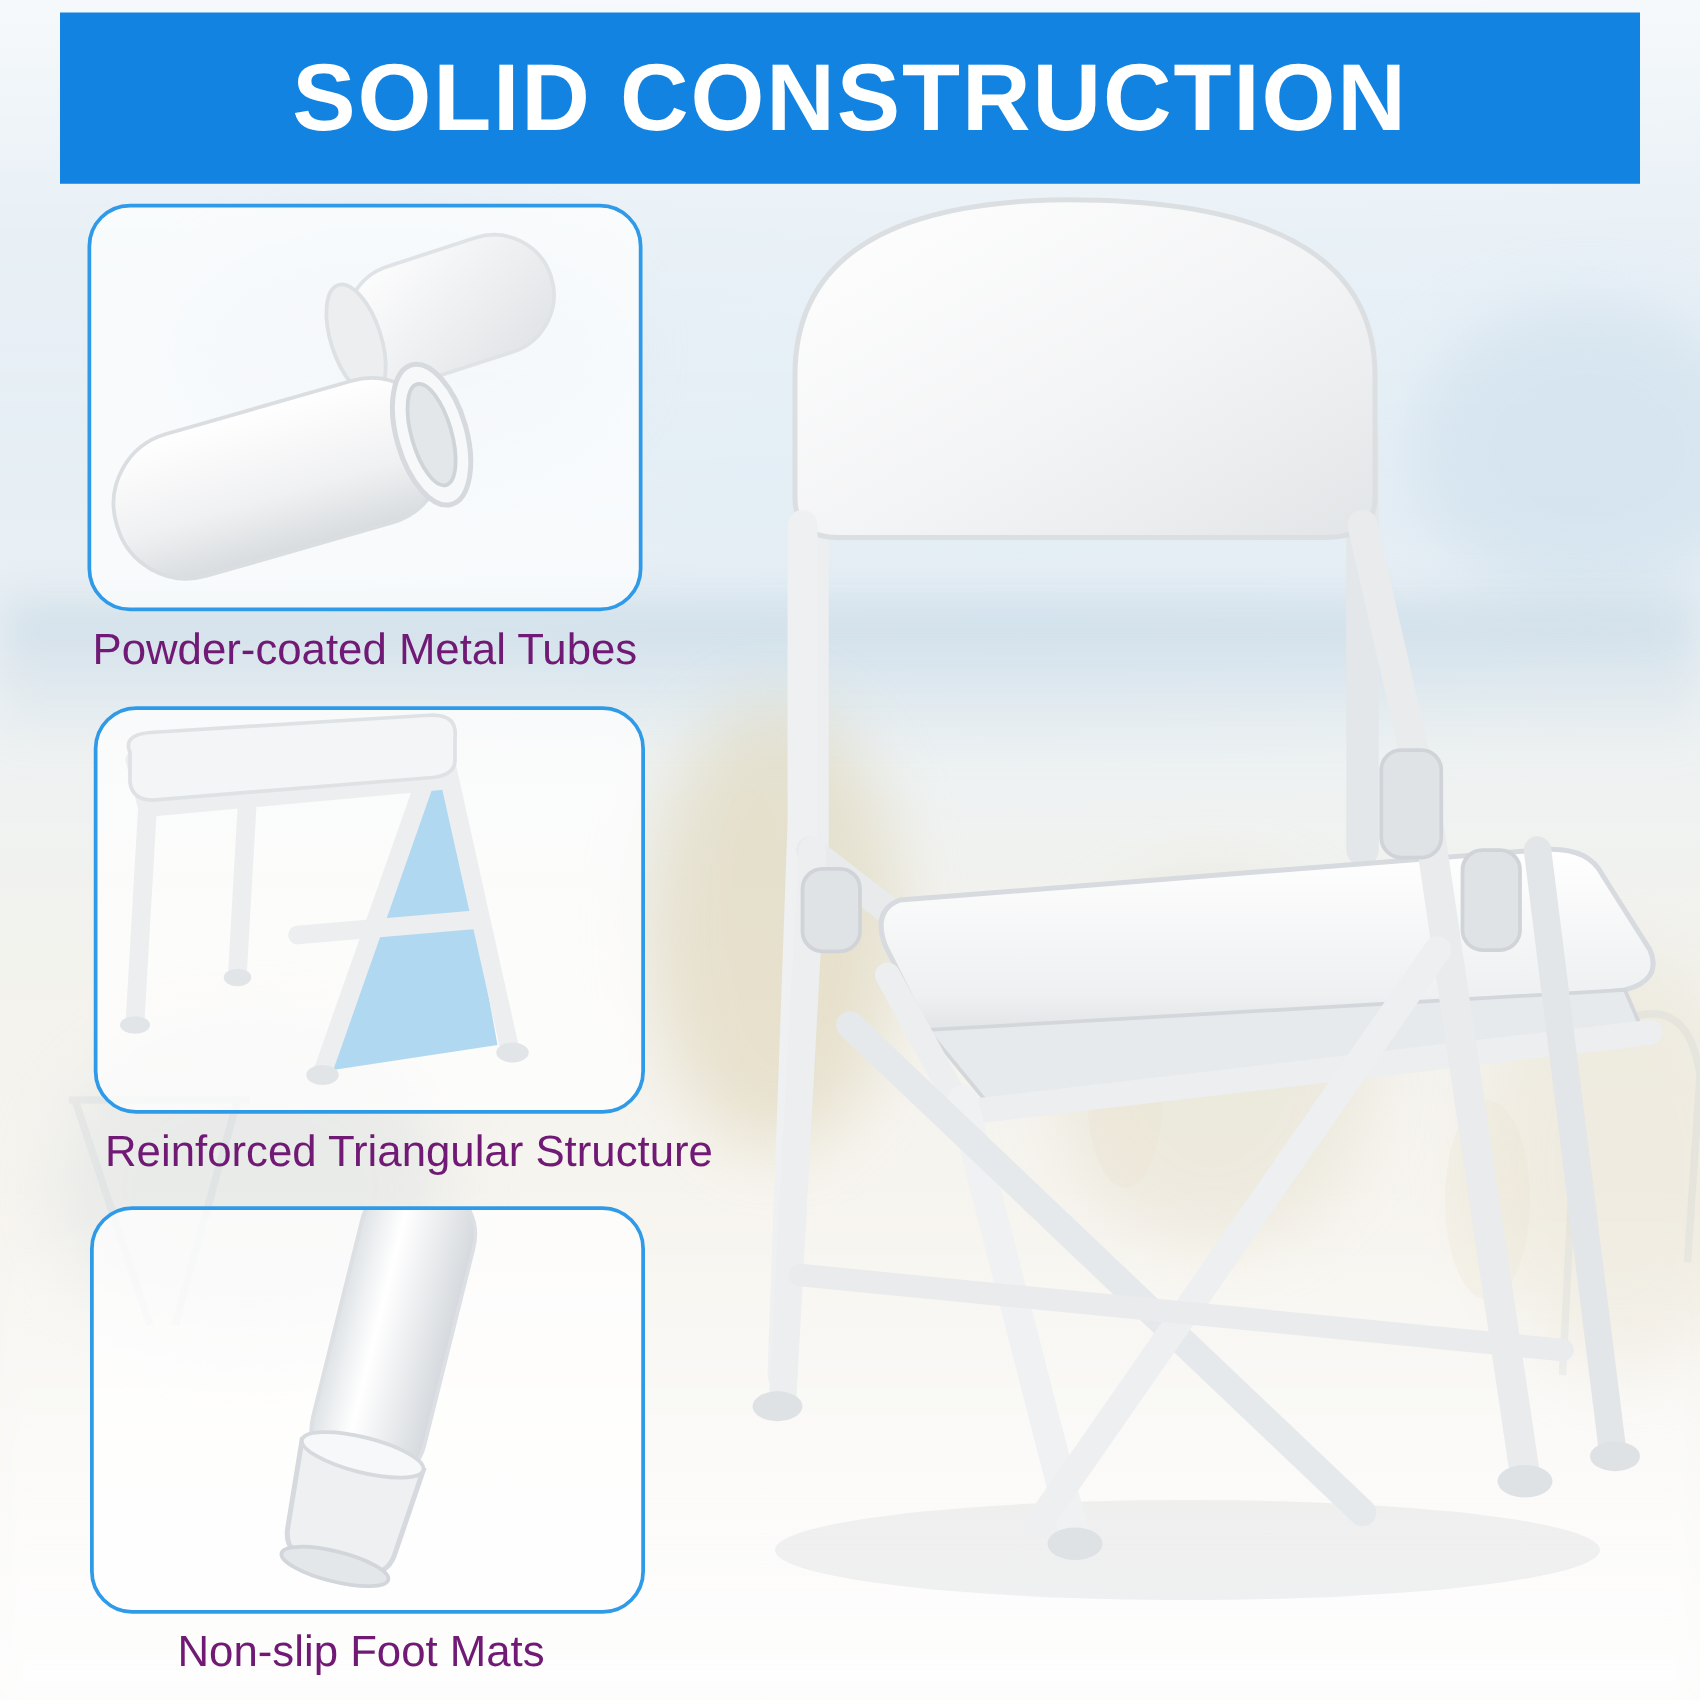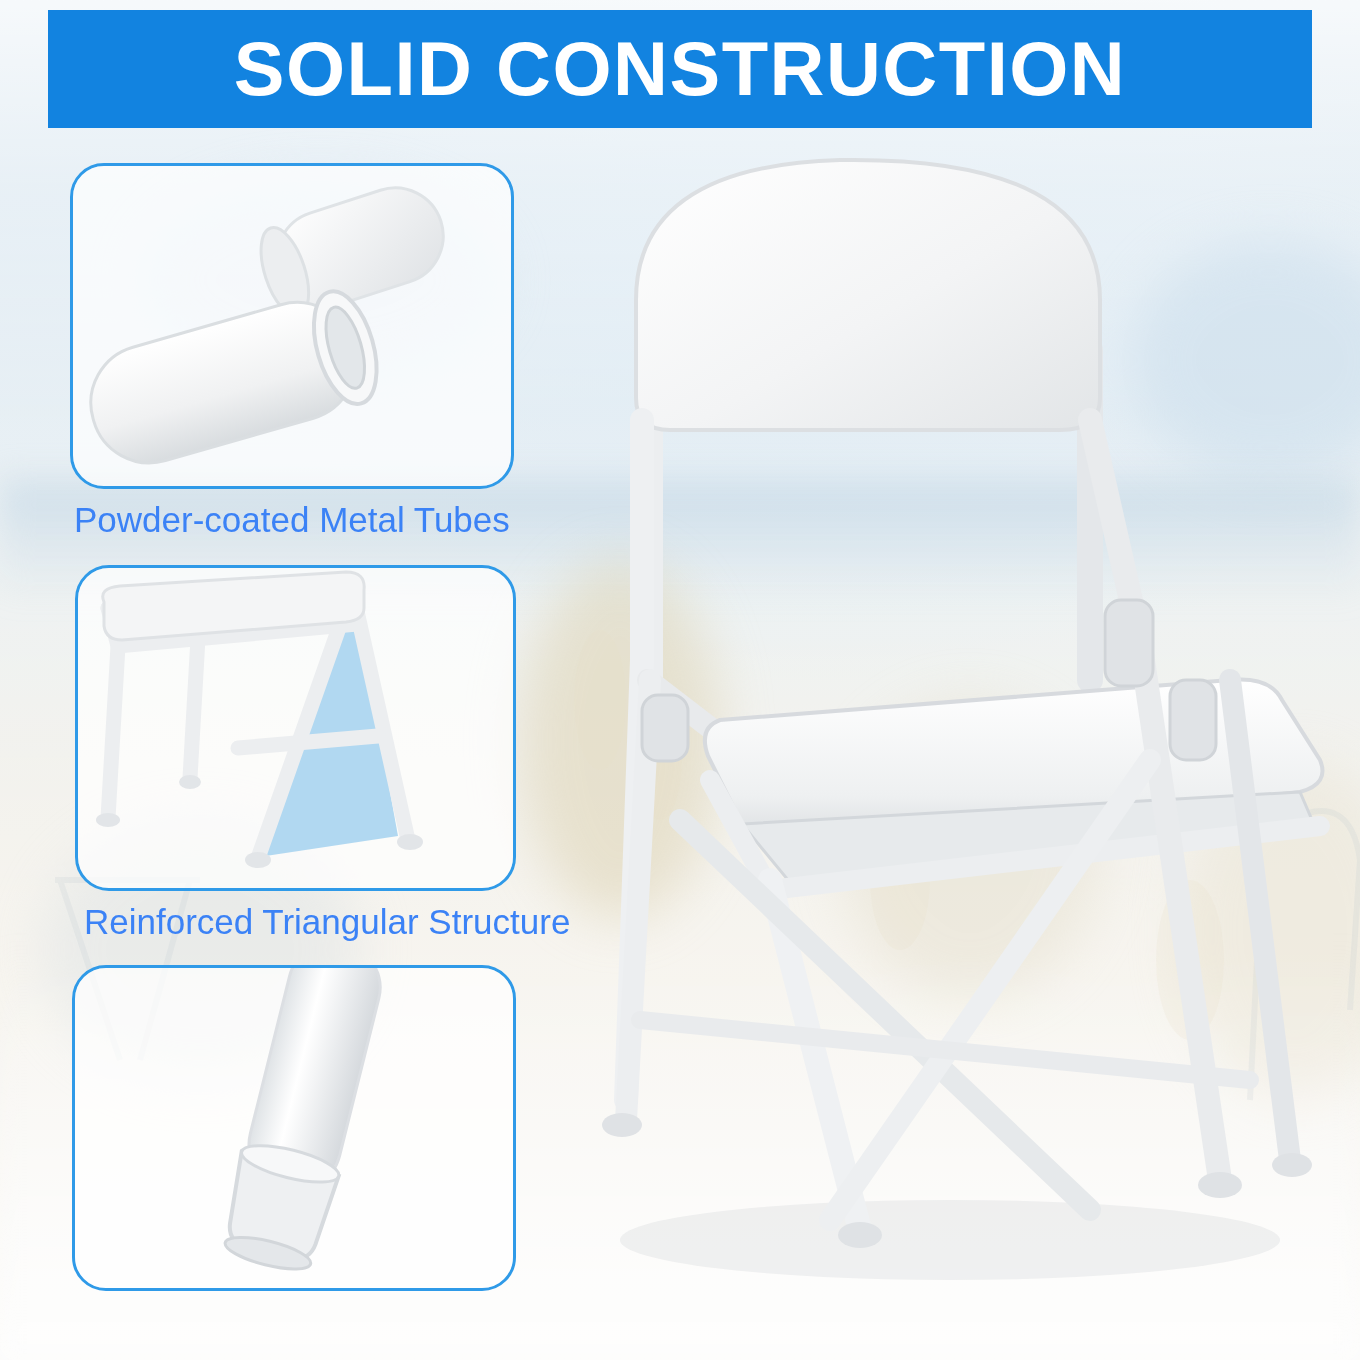--- a/index.html
+++ b/index.html
@@ -70,21 +70,21 @@
     background: linear-gradient(to bottom, rgba(255,255,255,0.0), rgba(255,255,255,0.55));
     filter: blur(10px);
   }
 
   
   .banner {
     position: absolute;
     left: 48px;
     top: 10px;
     width: 1264px;
-    height: 118px;
+    height: 137px;
     background: #1283e0;
     display: flex;
     align-items: center;
     justify-content: center;
   }
   .banner-title {
     color: #ffffff;
     font-size: 76px;
     font-weight: bold;
     letter-spacing: 1.5px;
@@ -99,21 +99,21 @@
     border-radius: 34px;
     background: rgba(255,255,255,0.58);
     overflow: hidden;
   }
   .callout-1 { left: 70px;  top: 163px;  width: 438px; height: 320px; }
   .callout-2 { left: 75px;  top: 565px;  width: 435px; height: 320px; }
   .callout-3 { left: 72px;  top: 965px;  width: 438px; height: 320px; }
 
   .callout-label {
     position: absolute;
-    color: #3b82f6;
+    color: #701a75;
     font-size: 35px;
     font-weight: normal;
     white-space: nowrap;
   }
   .label-1 { left: 74px;  top: 500px; }
   .label-2 { left: 52px;  top: 902px; margin-left: 32px; }
   .label-3 { left: 142px; top: 1302px; }
 
   
   .chair-stage {
@@ -306,14 +306,15 @@
       <g transform="rotate(14 220 160)">
 
         <rect x="178" y="-30" width="92" height="250" rx="44" fill="url(#legGrad)" stroke="#dcdfe3" stroke-width="3"></rect>
 
         <path d="M174 196 L274 196 L268 268 Q266 286 246 288 L202 288 Q182 286 180 268 Z" fill="#eef0f2" stroke="#d6dade" stroke-width="4"></path>
         <ellipse cx="224" cy="196" rx="50" ry="14" fill="#f7f8f9" stroke="#d6dade" stroke-width="3"></ellipse>
         <ellipse cx="224" cy="288" rx="44" ry="12" fill="#e4e7ea" stroke="#d2d6da" stroke-width="3"></ellipse>
       </g>
     </svg>
   </div>
+  <div class="callout-label label-3 nosel">Non-slip Foot Mats</div>
 
 </div>
 
 </body></html>

